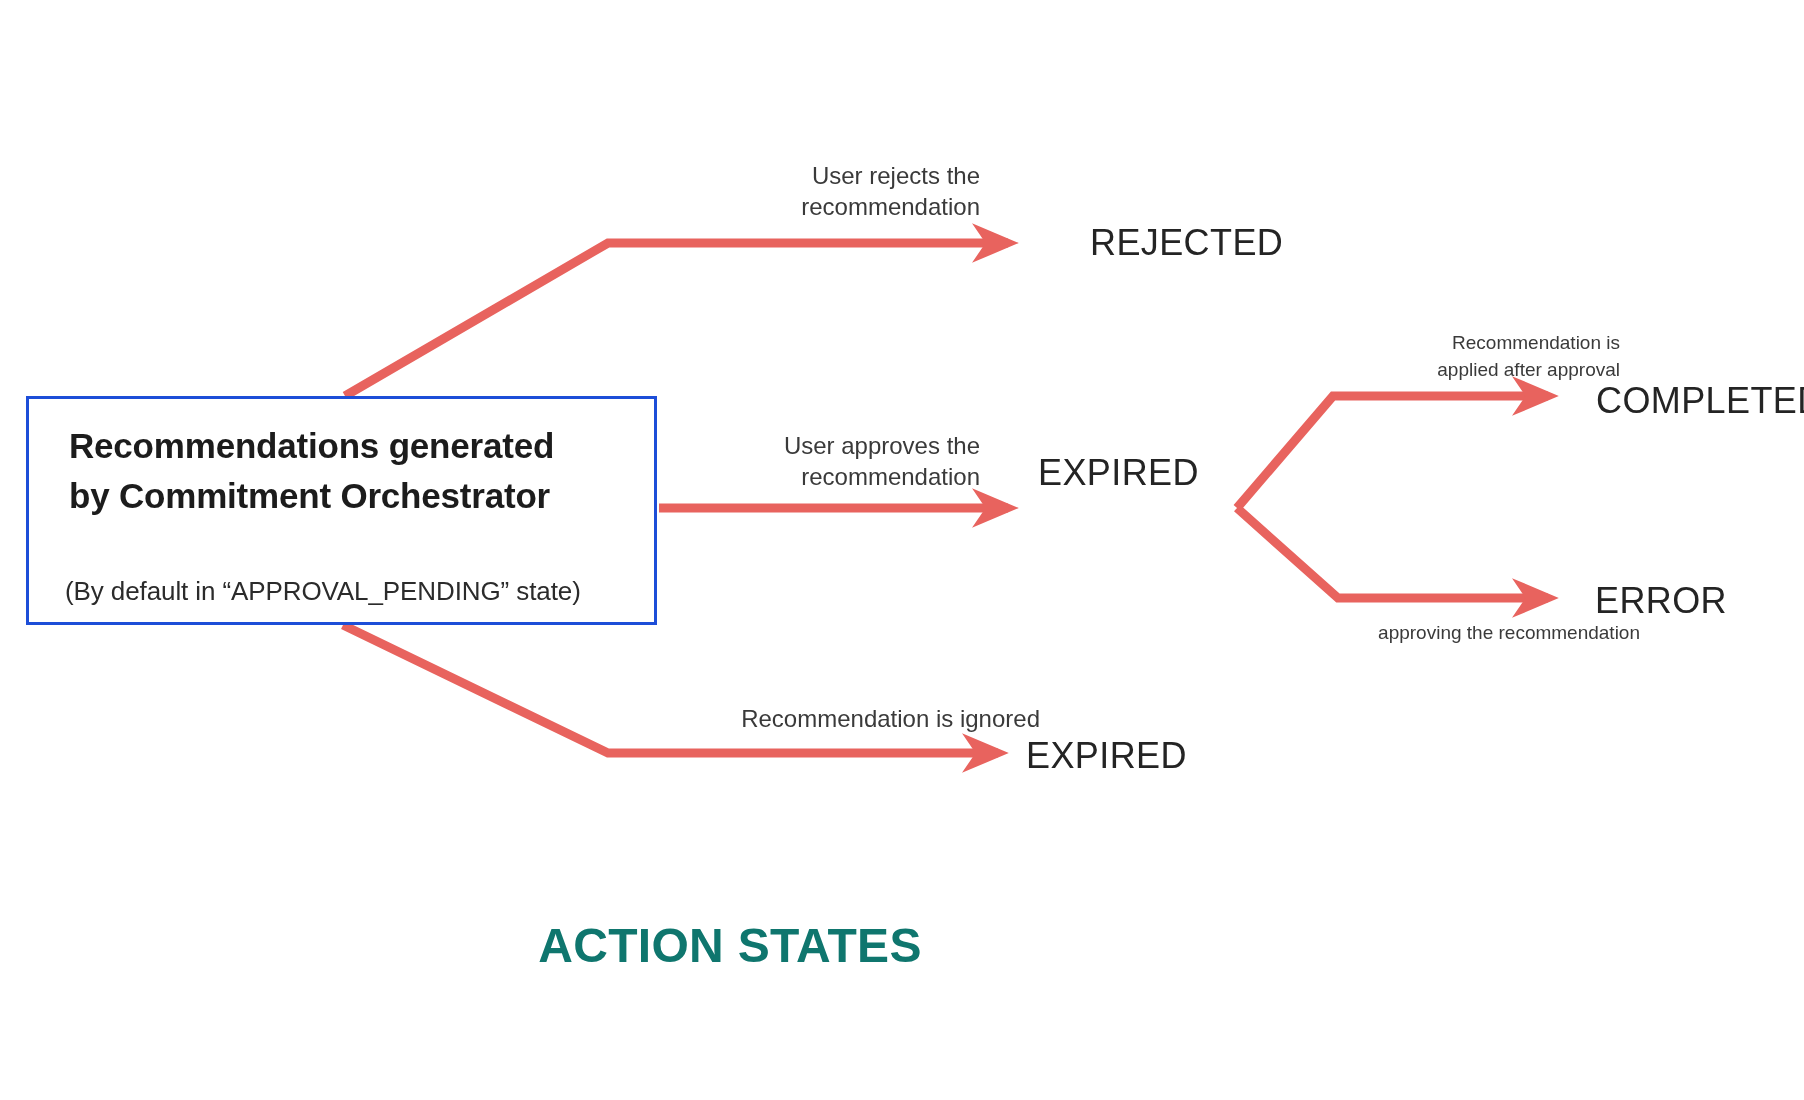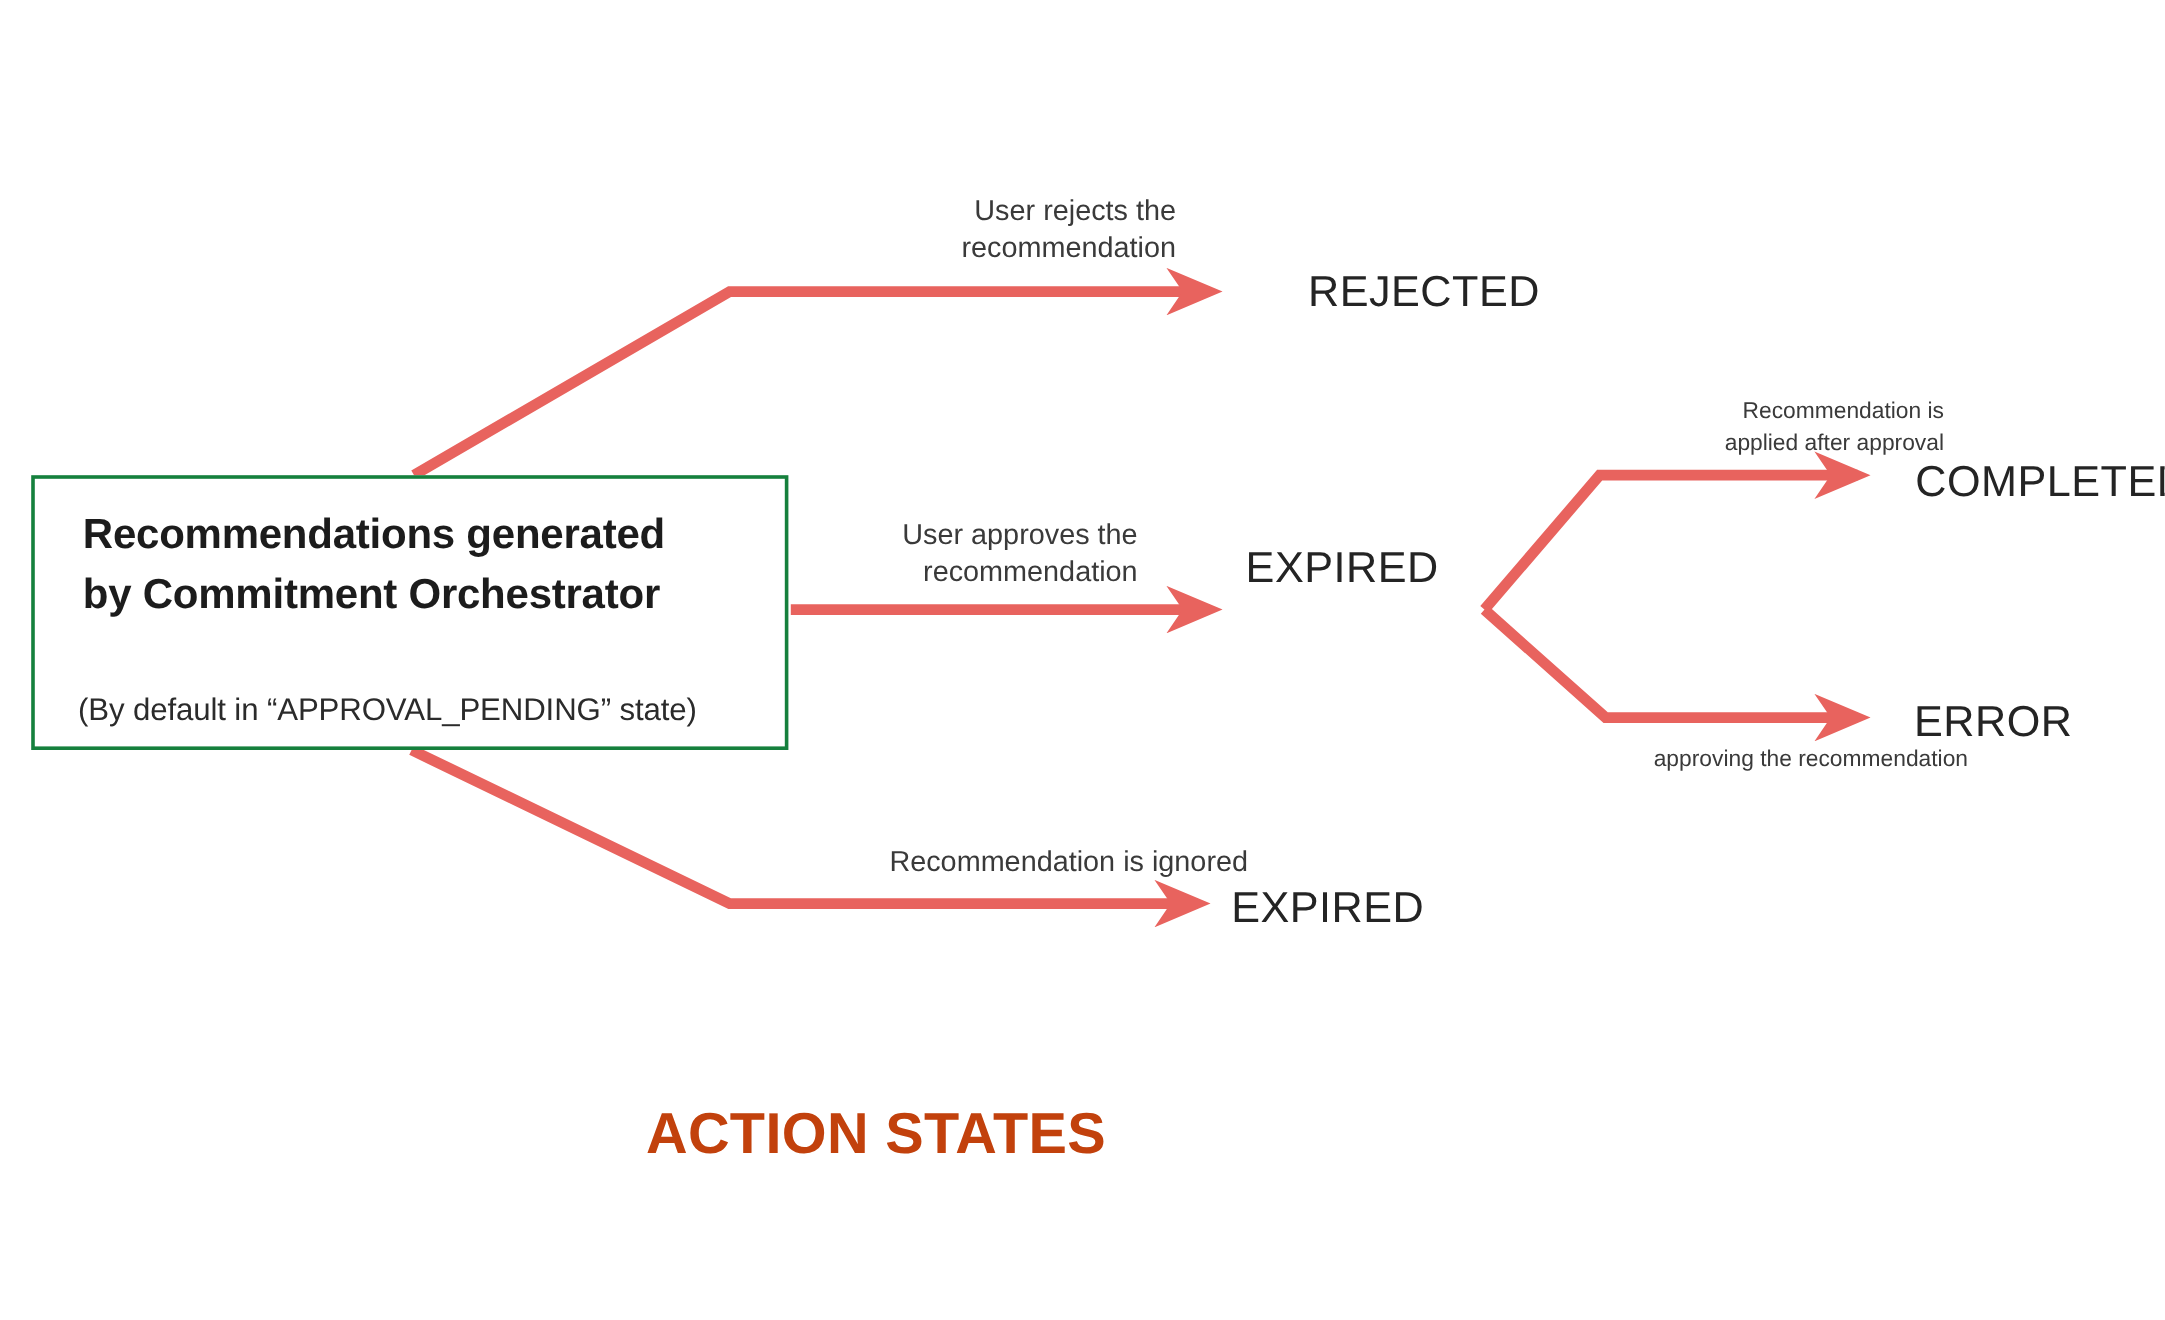--- a/index.html
+++ b/index.html
@@ -33,21 +33,21 @@
     height: 1100px;
   }
 
   
   .source-box {
     position: absolute;
     left: 26px;
     top: 396px;
     width: 631px;
     height: 229px;
-    border: 3px solid #15803d;
+    border: 3px solid #1d4ed8;
     box-sizing: border-box;
     background: #ffffff;
   }
   .source-title {
     position: absolute;
     left: 40px;
     top: 22px;
     width: 560px;
     font-size: 35px;
     font-weight: bold;
@@ -97,21 +97,21 @@
   .edge-label .ln { display: block; }
 
   .lbl-reject {
     left: 600px;
     top: 160px;
     width: 380px;
     font-size: 24px;
     line-height: 1.3;
   }
   .lbl-approve {
-    left: 568px;
+    left: 600px;
     top: 430px;
     width: 380px;
     font-size: 24px;
     line-height: 1.3;
   }
   .lbl-expire {
     left: 560px;
     top: 703px;
     width: 480px;
     font-size: 24px;
@@ -134,21 +134,21 @@
 
   
   .figure-title {
     position: absolute;
     left: 0;
     top: 918px;
     width: 1460px;
     text-align: center;
     font-size: 48px;
     font-weight: bold;
-    color: #c2410c;
+    color: #0f766e;
     letter-spacing: 0.3px;
   }
 </style>
 </head>
 <body>
 
 <div id="canvas">
 
   <svg id="flow-svg" viewBox="0 0 1804 1100">
     <defs>

